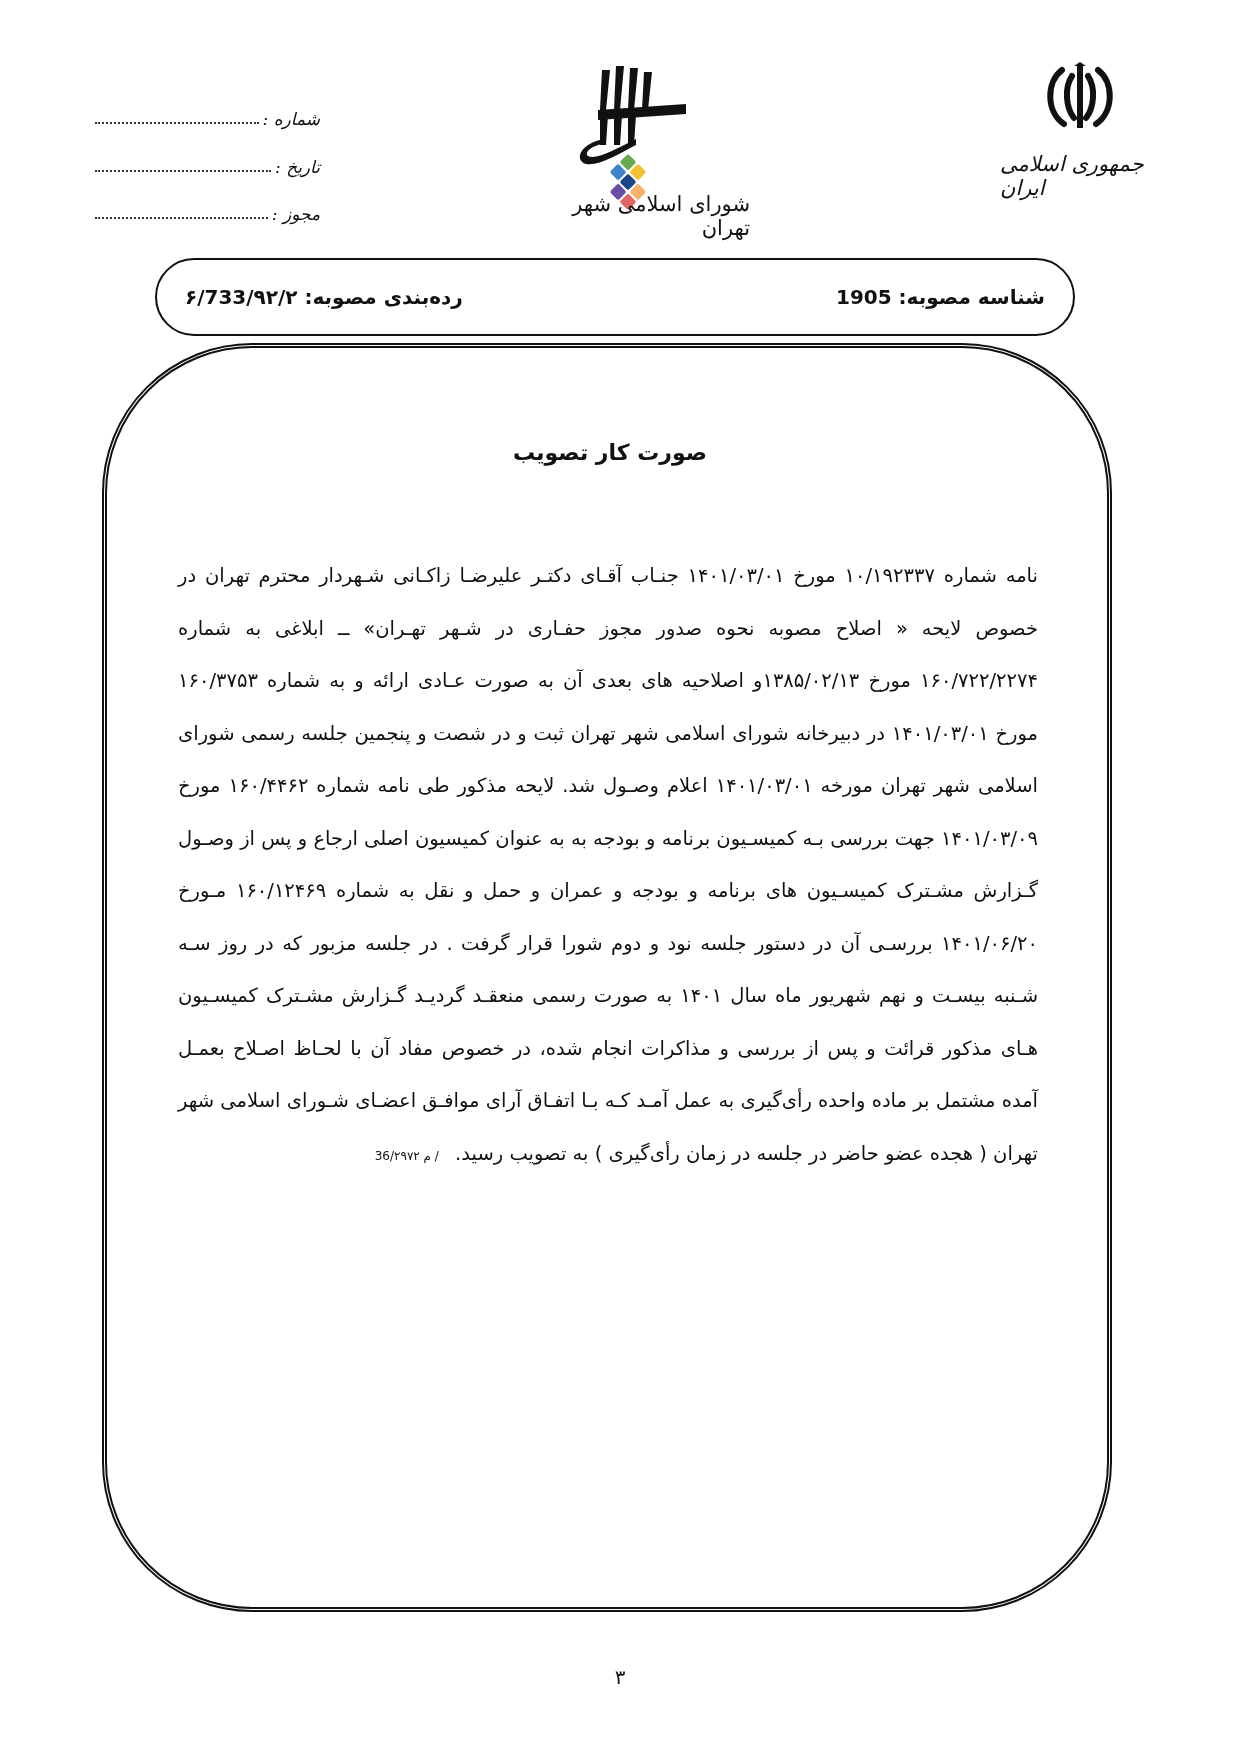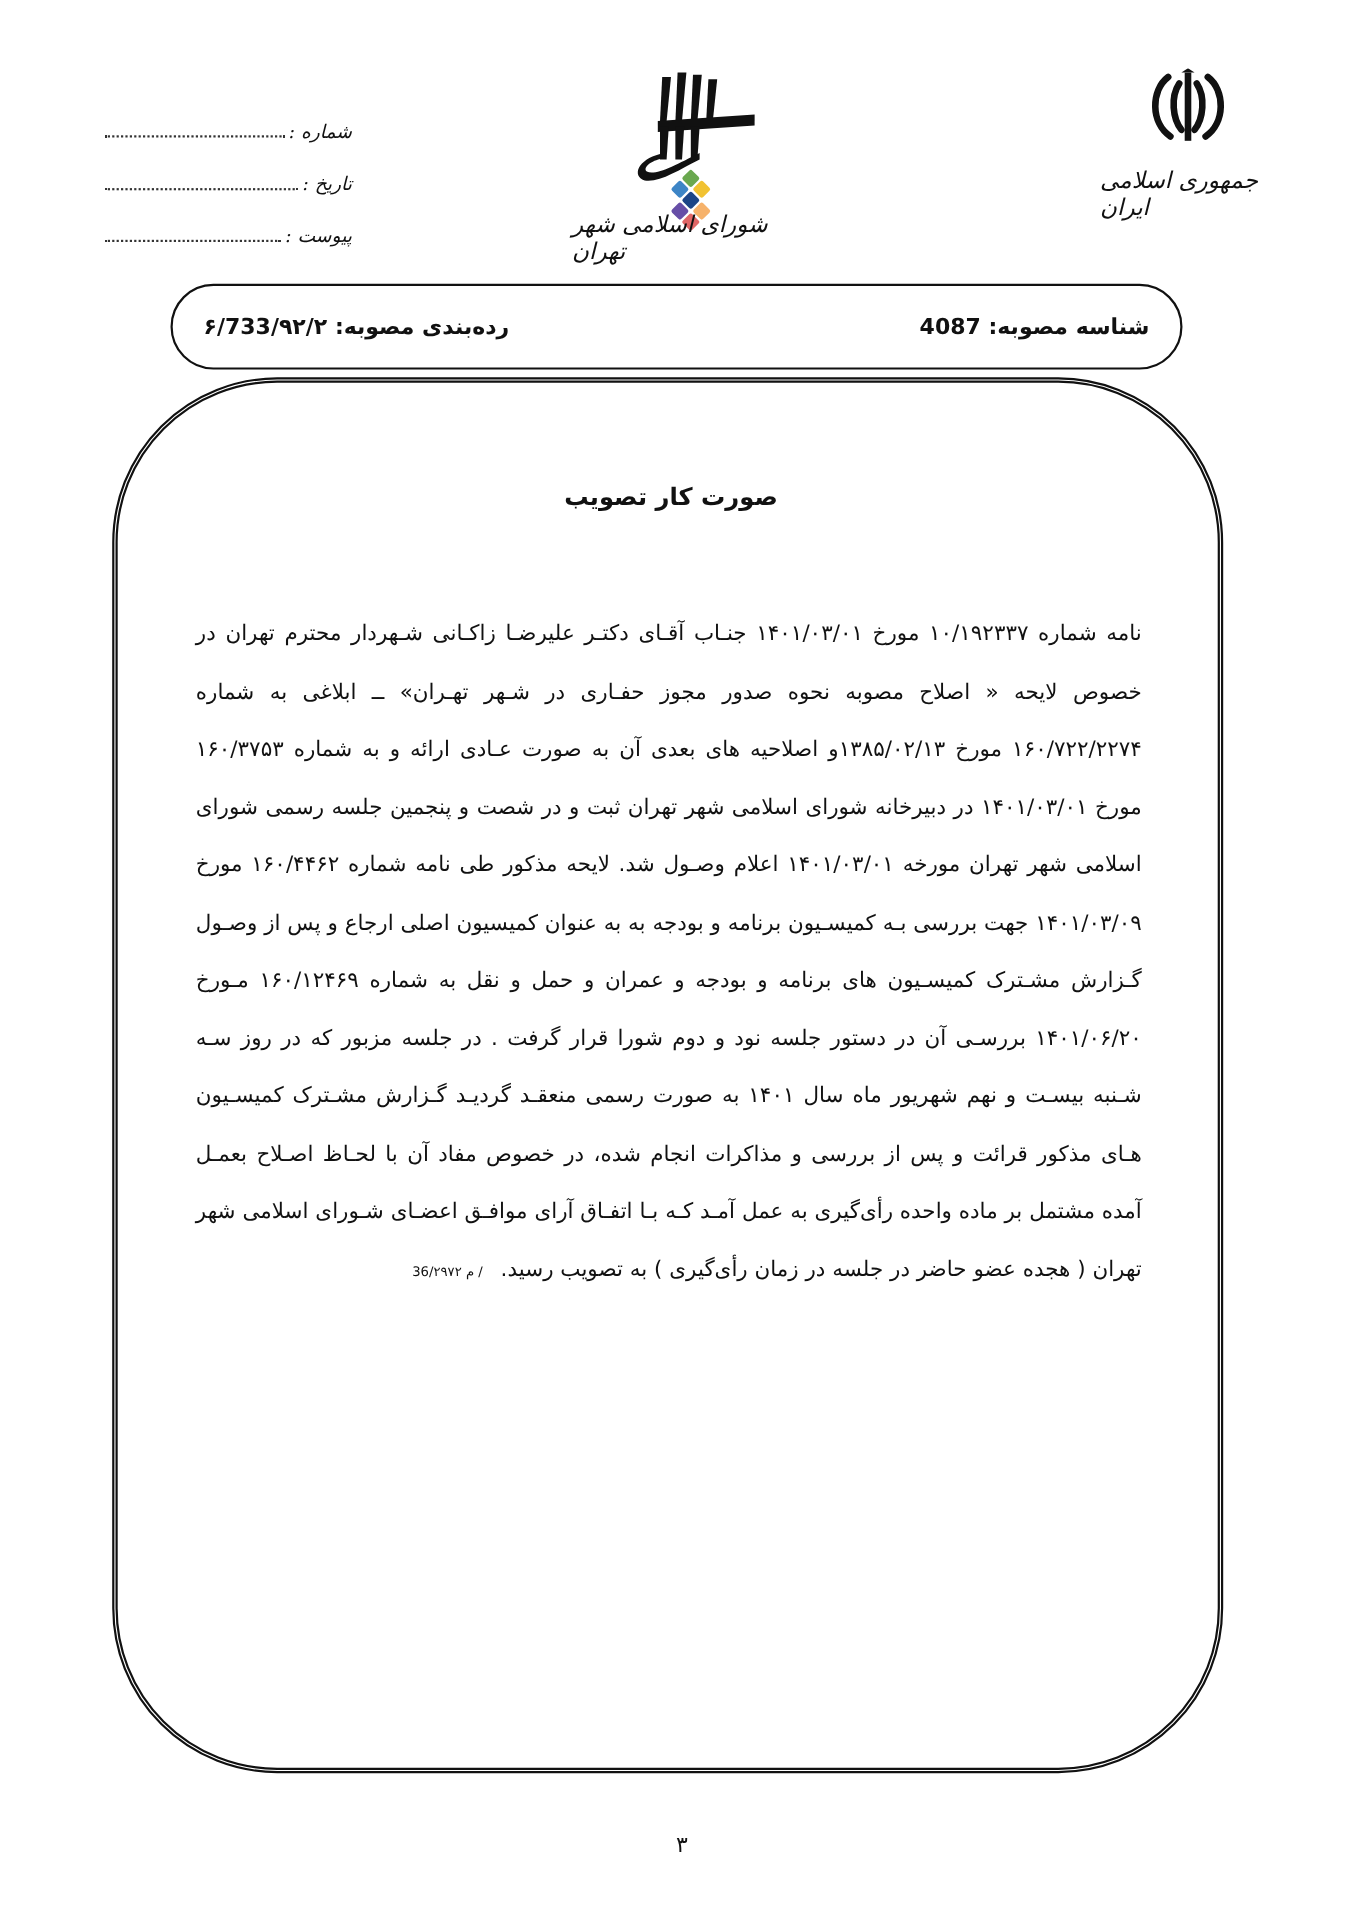--- a/index.html
+++ b/index.html
@@ -13,22 +13,22 @@
     .meta .lbl { white-space:nowrap; }
     .meta .dots { flex:1; border-bottom:2px dotted #333; height:0; margin-bottom:5px; }
 
     
     .emblem { left:1040px; top:62px; width:80px; height:70px; }
     .emblem-caption { left:1000px; top:152px; width:170px; text-align:left; direction:rtl;
             font-family:"DejaVu Serif", serif; font-style:italic; font-size:21px; }
 
     
     .council-logo { left:570px; top:60px; width:120px; height:150px; }
-    .council-caption { left:520px; top:192px; width:230px; text-align:left; direction:rtl;
-            font-family:"DejaVu Serif", serif; font-style:italic; font-size:21px; }
+    .council-caption { left:520px; top:192px; width:230px; text-align:right; direction:rtl;
+            font-family:"DejaVu Serif", serif; font-size:21px; }
 
     
     .band { left:155px; top:258px; width:920px; height:78px; border:2px solid #111;
             border-radius:39px; box-sizing:border-box; direction:rtl;
             display:flex; align-items:center; justify-content:space-between; padding:0 28px;
             font-weight:bold; font-size:20px; }
 
     
     .frame { left:102px; top:343px; width:1010px; height:1269px; border:5px double #111;
              border-radius:150px; box-sizing:border-box; }
@@ -48,21 +48,21 @@
 
 <div class="abs meta" style="top:70px;">
   <span class="lbl">شماره :</span>
   <span class="dots"></span>
 </div>
 <div class="abs meta" style="top:118px;">
   <span class="lbl">تاریخ :</span>
   <span class="dots"></span>
 </div>
 <div class="abs meta" style="top:165px;">
-  <span class="lbl">پیوست :</span>
+  <span class="lbl">مجوز :</span>
   <span class="dots"></span>
 </div>
 
 <div class="abs council-logo">
   <svg width="120" height="150" viewBox="0 0 120 150">
     <g fill="#111">
       <path d="M32 10 l8 0 l-4 40 l-6 0 z"></path>
       <path d="M46 6 l8 0 l-4 44 l-6 0 z"></path>
       <path d="M60 8 l8 0 l-4 42 l-6 0 z"></path>
       <path d="M74 12 l8 0 l-4 38 l-6 0 z"></path>
@@ -93,21 +93,21 @@
       <path d="M32 14 C24 26 26 46 34 56"></path>
       <path d="M48 14 C56 26 54 46 46 56"></path>
     </g>
     <rect x="37" y="4" width="6" height="62" fill="#111"></rect>
     <path d="M34 4 l6 -4 l6 4 z" fill="#111"></path>
   </svg>
 </div>
 <div class="abs emblem-caption">جمهوری اسلامی ایران</div>
 
 <div class="abs band">
-  <span>شناسه مصوبه: 4087</span>
+  <span>شناسه مصوبه: 1905</span>
   <span>رده‌بندی مصوبه: ۶/733/۹۲/۲</span>
 </div>
 
 <div class="abs frame"></div>
 
 <div class="abs doc-title">صورت کار تصویب</div>
 
 <div class="abs body-text">
   <span>نامه شماره  ۱۰/۱۹۲۳۳۷ مورخ ۱۴۰۱/۰۳/۰۱ جنـاب آقـای دکتـر علیرضـا زاکـانی شـهردار محترم تهران در خصوص لایحه « اصلاح مصوبه نحوه صدور مجوز حفـاری در شـهر تهـران» ــ ابلاغی به شماره ۱۶۰/۷۲۲/۲۲۷۴ مورخ ۱۳۸۵/۰۲/۱۳و اصلاحیه های بعدی آن به صورت عـادی ارائه و به شماره  ۱۶۰/۳۷۵۳ مورخ ۱۴۰۱/۰۳/۰۱ در دبیرخانه شورای اسلامی شهر تهران ثبت و در شصت و پنجمین جلسه رسمی شورای اسلامی شهر تهران مورخه ۱۴۰۱/۰۳/۰۱ اعلام وصـول شد. لایحه مذکور  طی نامه شماره ۱۶۰/۴۴۶۲ مورخ ۱۴۰۱/۰۳/۰۹ جهت بررسی بـه کمیسـیون برنامه و بودجه به به عنوان کمیسیون اصلی ارجاع و پس از وصـول گـزارش مشـترک کمیسـیون های برنامه و بودجه و عمران و حمل و نقل به شماره ۱۶۰/۱۲۴۶۹ مـورخ ۱۴۰۱/۰۶/۲۰ بررسـی آن در دستور  جلسه نود و دوم شورا قرار گرفت . در جلسه مزبور که در روز سـه شـنبه بیسـت و نهم شهریور ماه سال ۱۴۰۱ به صورت رسمی منعقـد گردیـد گـزارش مشـترک کمیسـیون هـای مذکور قرائت و پس از بررسی و مذاکرات انجام شده، در خصوص مفاد آن با لحـاظ اصـلاح بعمـل آمده مشتمل بر ماده واحده رأی‌گیری به عمل آمـد کـه بـا اتفـاق آرای موافـق  اعضـای شـورای اسلامی شهر تهران ( هجده عضو حاضر در جلسه در زمان رأی‌گیری ) به تصویب رسید.</span>
   <span class="ref">/ م 36/۲۹۷۲</span>

